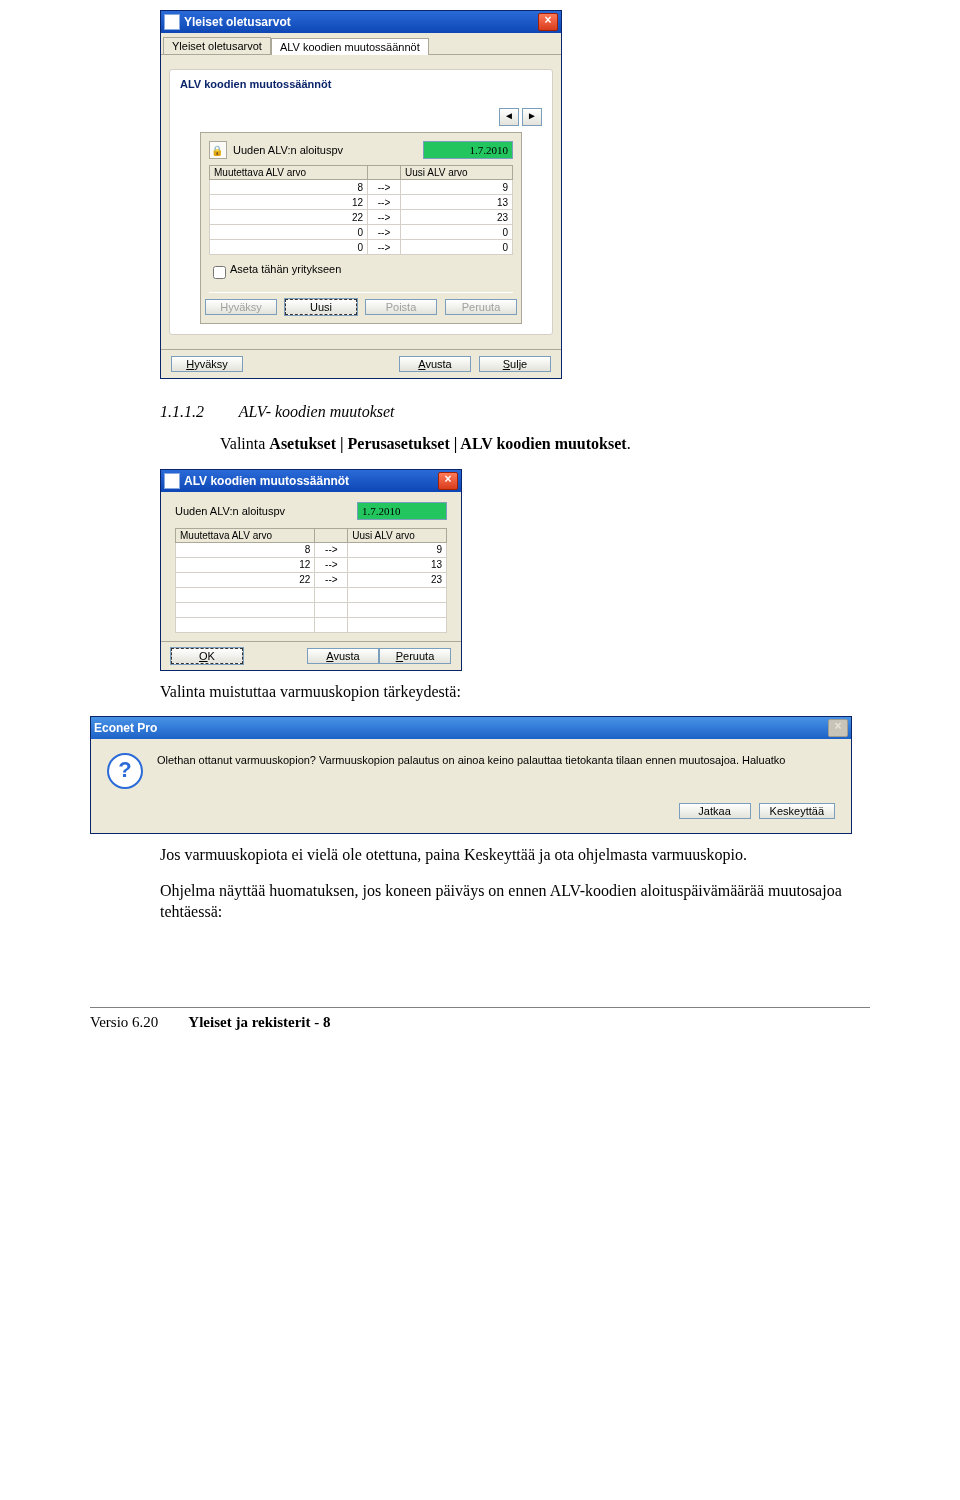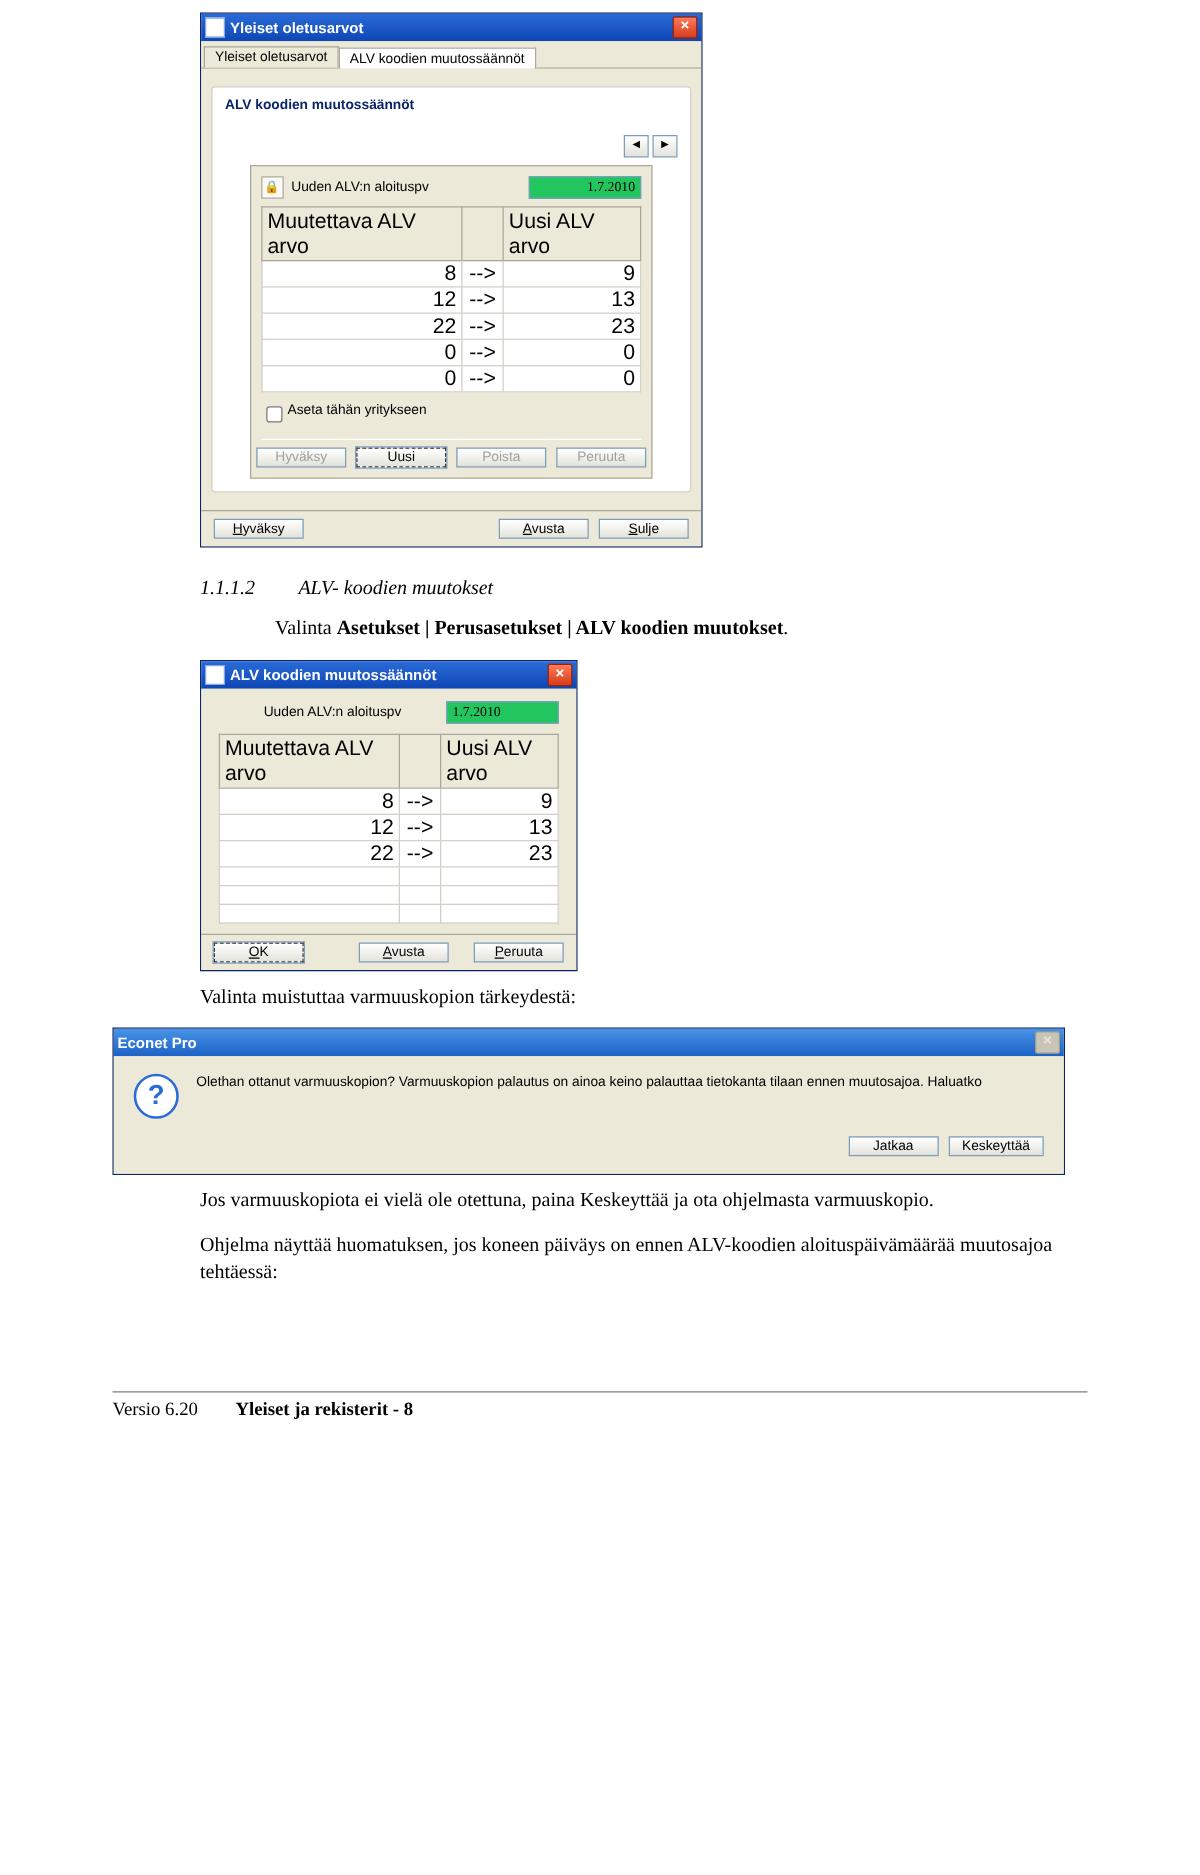--- a/index.html
+++ b/index.html
@@ -125,35 +125,35 @@
     width: 16px;
     height: 16px;
     border: 1px solid #aca899;
     background: #fcfbf7;
     margin-right: 6px;
     display: flex;
     align-items: center;
     justify-content: center;
     font-size: 10px;
   }
-  .label { margin-right: auto; text-align: center; }
+  .label { margin-right: auto; }
   .textfield {
     border: 1px solid #7b9ebd;
     background: #22c55e;
     height: 16px;
     padding: 0 4px;
     font-family: Liberation Serif, serif;
     font-size: 11px;
     text-align: right;
   }
   table.grid {
     border-collapse: collapse;
     width: 100%;
     margin-top: 4px;
-    font-size: 17px;
+    font-size: 10px;
   }
   table.grid th {
     background: #ece9d8;
     border: 1px solid #aca899;
     text-align: left;
     padding: 1px 4px;
     font-weight: normal;
   }
   table.grid td {
     border: 1px solid #d4d0c8;
@@ -207,21 +207,21 @@
   .dlg2-body .row2 {
     display: flex;
     align-items: center;
     margin-bottom: 8px;
   }
   .dlg2-body .row2 .label { flex: 1; }
   .dlg2-foot {
     border-top: 1px solid #aca899;
     padding: 6px 10px;
     display: flex;
-    gap: 20px;
+    gap: 0;
     background: #ece9d8;
   }
 
   
   .msgbox .titlebar {
     background: linear-gradient(to bottom, #4993e6, #1c62c7);
   }
   .msgbody {
     display: flex;
     padding: 14px 16px 6px 16px;

